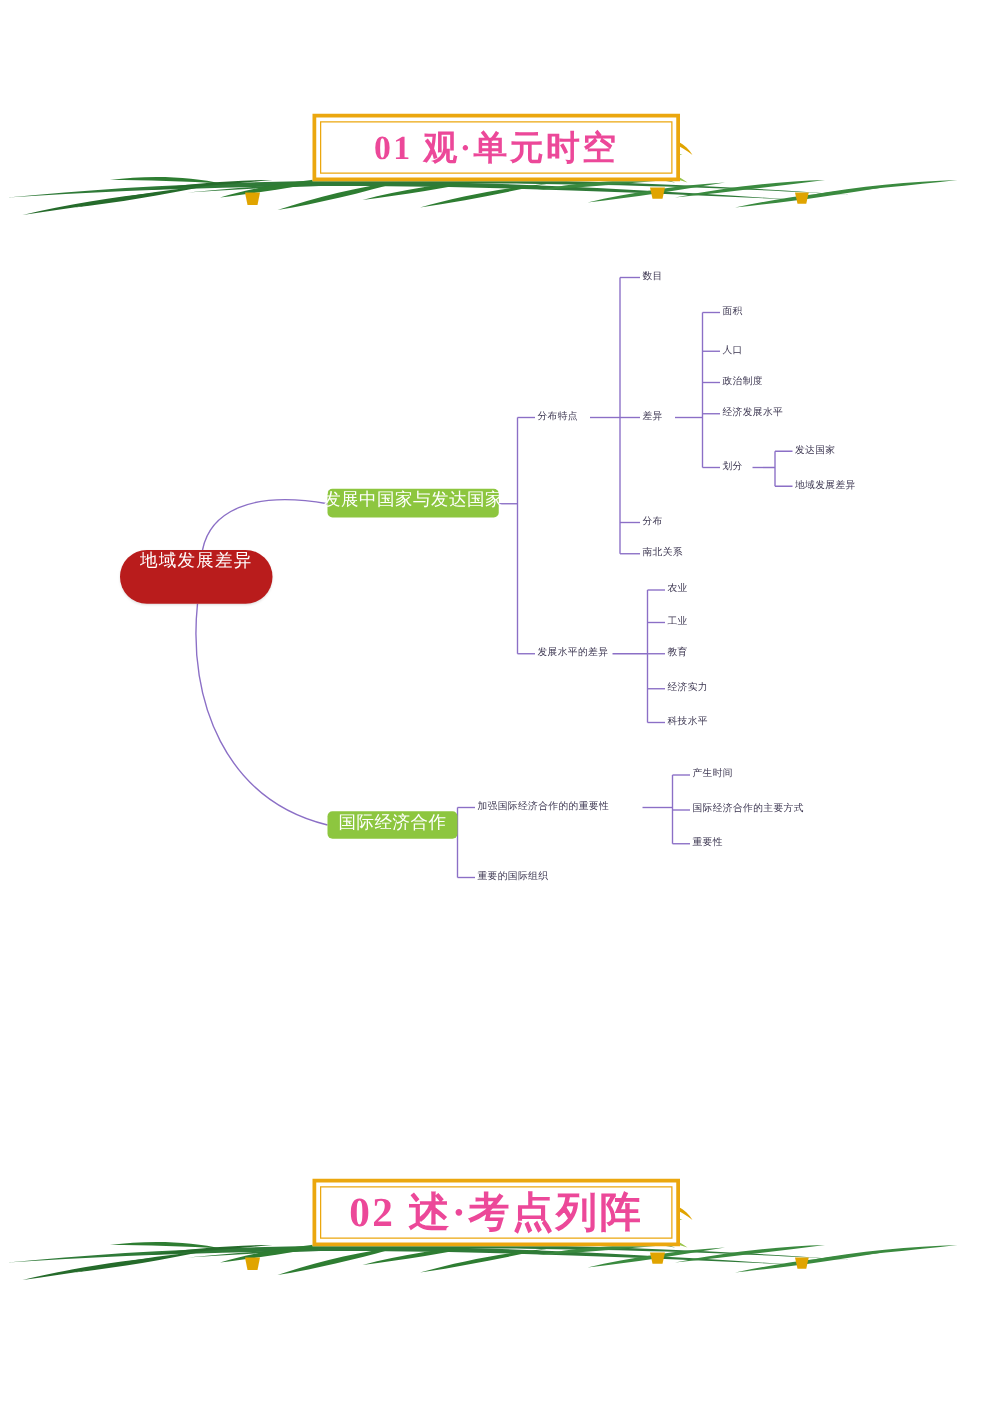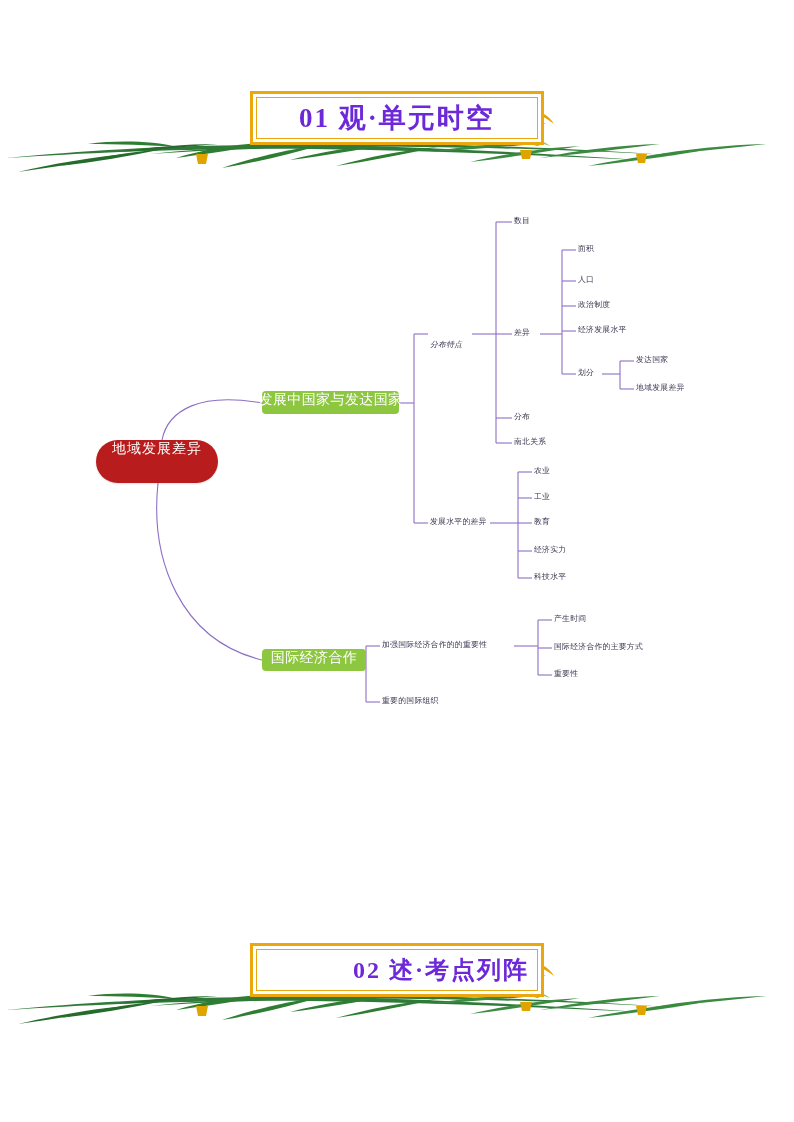--- a/index.html
+++ b/index.html
@@ -65,25 +65,25 @@
     top: 3px;
     width: 294px;
     height: 54px;
     display: flex;
     align-items: center;
     justify-content: center;
     font-family: "Liberation Serif", "DejaVu Serif", serif;
     font-weight: bold;
     font-size: 27px;
     letter-spacing: 2px;
-    color: #6d28d9;
+    color: #ec4899;
     white-space: nowrap;
     z-index: 4;
   }
-  #banner-02 .banner-text { font-size: 24px; padding-left: 44px; }
+  #banner-02 .banner-text { font-size: 33px; }
 
   
   #mindmap {
     position: absolute;
     left: 0;
     top: 0;
     width: 794px;
     height: 1122px;
   }
 
@@ -281,21 +281,21 @@
   </div>
 
   <div class="node node-branch" style="left:262px; top:391px; width:137px; height:23px;">
     <span>发展中国家与发达国家</span>
   </div>
 
   <div class="node node-branch" style="left:262px; top:649px; width:104px; height:22px;">
     <span>国际经济合作</span>
   </div>
 
-  <div class="node node-leaf" style="left:430px; top:339px; height:14px;font-style:italic;">
+  <div class="node node-leaf" style="left:430px; top:327px; height:14px;">
     <span>分布特点</span>
   </div>
   <div class="node node-leaf" style="left:430px; top:516px; height:14px;">
     <span>发展水平的差异</span>
   </div>
 
   <div class="node node-leaf" style="left:514px; top:215px; height:14px;">
     <span>数目</span>
   </div>
   <div class="node node-leaf" style="left:514px; top:327px; height:14px;">

